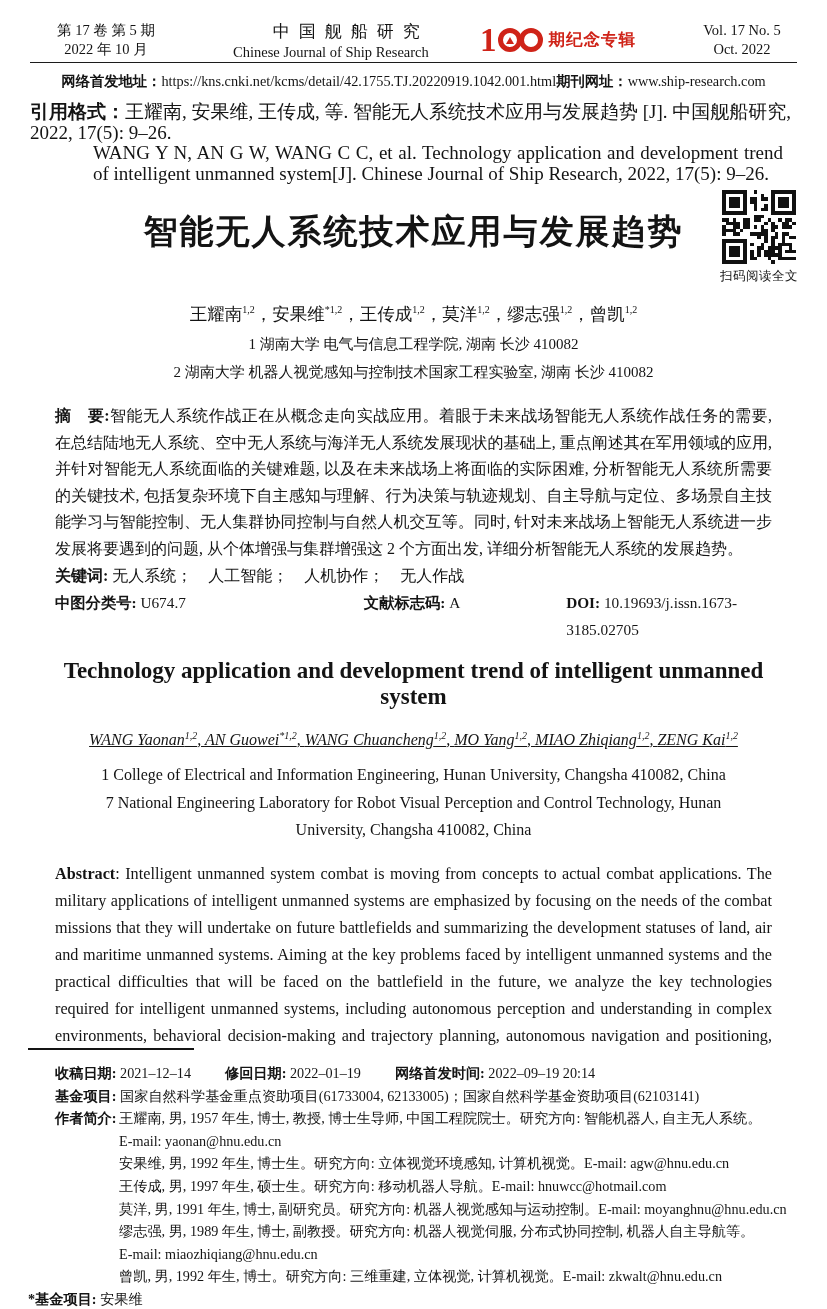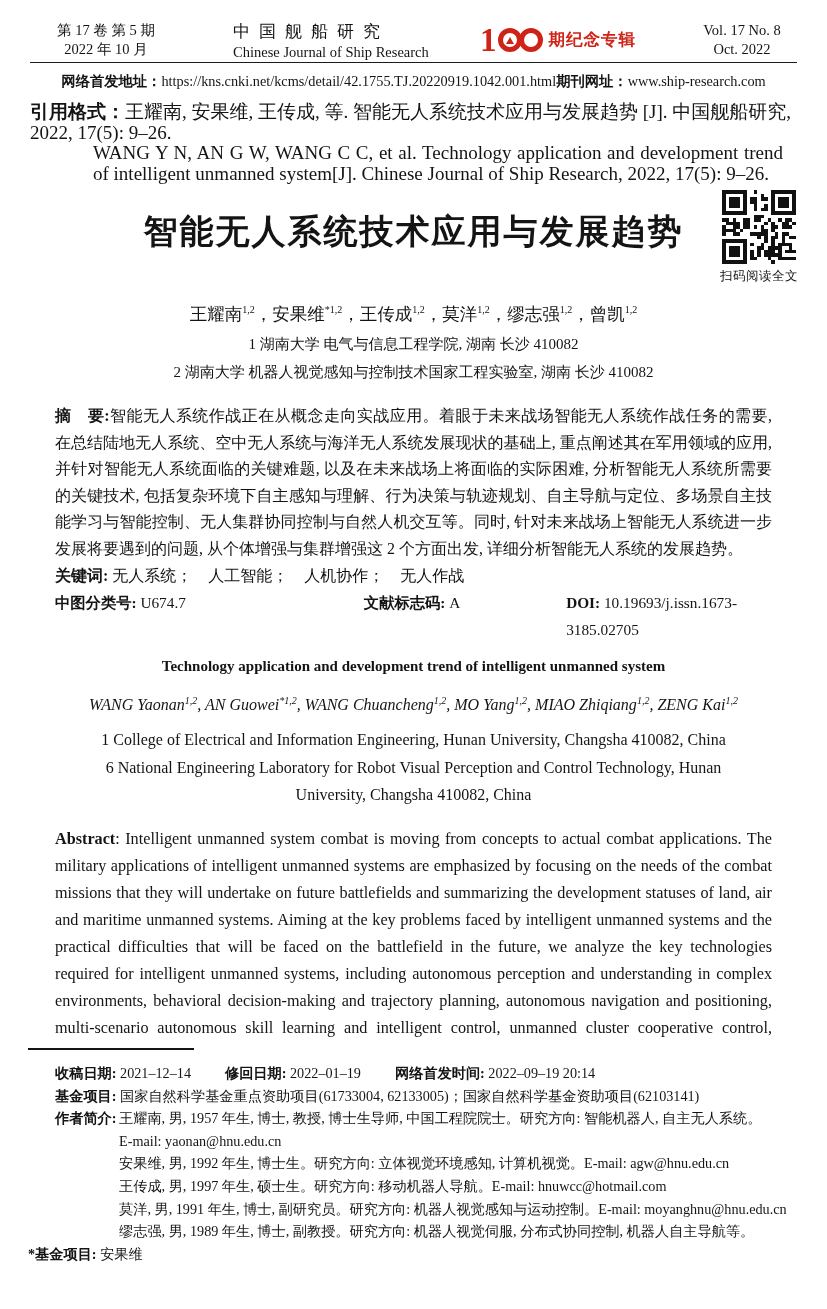--- a/index.html
+++ b/index.html
@@ -8,21 +8,21 @@
     width: 827px; height: 1309px; position: relative; overflow: hidden;
     font-family: "Liberation Serif", "DejaVu Serif", serif;
     color: #141414;
   }
   .page { padding: 20px 30px 0 30px; }
   .b { font-weight: bold; }
 
   
   .header { display: flex; justify-content: space-between; align-items: center; height: 40px; }
   .h-left  { width: 152px; text-align: center; font-size: 14.5px; line-height: 19px; }
-  .h-center{ text-align: left; }
+  .h-center{ text-align: right; }
   .jcn { font-size: 17px; letter-spacing: 9px; white-space: nowrap; }
   .jen { font-size: 14.5px; margin-top: 1px; white-space: nowrap; }
   .h-logo { display: flex; align-items: center; color: #cf2318; }
   .logo-one { font-size: 33px; font-weight: bold; line-height: 28px; margin-right: 2px; }
   .ring { display: inline-flex; align-items: center; justify-content: center;
           width: 24px; height: 24px; border: 5px solid #cf2318; border-radius: 50%; }
   .ring2 { margin-left: -3px; }
   .ship { width: 0; height: 0; border-left: 4px solid transparent; border-right: 4px solid transparent;
           border-bottom: 7px solid #cf2318; }
   .logo-suffix { font-family: "Liberation Sans", sans-serif; font-weight: bold;
@@ -50,22 +50,22 @@
 
   
   .abs-cn { margin: 21px 25px 0 25px; text-align: justify; font-size: 16px; line-height: 26.6px; }
   .kw-cn  { margin: 0 25px; font-size: 16px; line-height: 26.6px; }
   .class-row { display: flex; margin: 0 25px; font-size: 15.3px; line-height: 27px; gap: 40px; }
   .class-col1 { width: 318px; }
   .class-col2 { width: 192px; }
   .class-col3 { margin-left: auto; }
 
   
-  .title-en { margin-top: 15px; text-align: center; font-size: 15px; font-weight: bold; }
-  .authors-en { margin-top: 21px; text-align: center; font-size: 16px; font-style: italic; }
+  .title-en { margin-top: 15px; text-align: center; font-size: 23px; font-weight: bold; }
+  .authors-en { margin-top: 21px; text-align: center; font-size: 16px; font-style: italic; text-decoration: underline; }
   .affil-en { margin: 0 55px; text-align: center; font-size: 16px; line-height: 27.5px; }
   .affil-en.first { margin-top: 12px; }
   .abs-en { margin: 17px 25px 0 25px; text-align: justify; font-size: 16.2px; line-height: 27px; }
   .kw-en  { margin: 0 25px; font-size: 16.2px; line-height: 27px; }
 
   
   .footnote { position: absolute; left: 28px; right: 30px; top: 1048px; background: #fff; }
   .foot-rule { width: 166px; border-top: 2px solid #141414; }
   .foot { padding-left: 27px; font-size: 14.2px; line-height: 22.6px; margin-top: 12px; }
   .foot-row1 span.gap { display: inline-block; width: 34px; }
@@ -90,21 +90,21 @@
     </div>
     <div class="h-logo">
       <span class="logo-one">1</span>
       <span class="ring">
           <span class="ship"></span>
         </span>
       <span class="ring ring2"></span>
       <span class="logo-suffix">期纪念专辑</span>
     </div>
     <div class="h-right">
-      <div>Vol. 17 No. 8</div>
+      <div>Vol. 17 No. 5</div>
       <div>Oct.  2022</div>
     </div>
   </div>
   <div class="rule"></div>
 
   <div class="url-row">
     <div>
       <span class="b">网络首发地址：</span><span>https://kns.cnki.net/kcms/detail/42.1755.TJ.20220919.1042.001.html</span>
     </div>
     <div>
@@ -271,21 +271,21 @@
       <span class="b">文献标志码: </span><span>A</span>
     </div>
     <div class="class-col3">
       <span class="b">DOI: </span><span>10.19693/j.issn.1673-3185.02705</span>
     </div>
   </div>
 
   <h2 class="title-en">Technology application and development trend of intelligent unmanned system</h2>
   <div class="authors-en"><span>WANG Yaonan</span><sup>1,2</sup><span>, </span><span>AN Guowei</span><sup>*1,2</sup><span>, </span><span>WANG Chuancheng</span><sup>1,2</sup><span>, </span><span>MO Yang</span><sup>1,2</sup><span>, </span><span>MIAO Zhiqiang</span><sup>1,2</sup><span>, </span><span>ZENG Kai</span><sup>1,2</sup></div>
   <div class="affil-en first">1 College of Electrical and Information Engineering, Hunan University, Changsha 410082, China</div>
-  <div class="affil-en">6 National Engineering Laboratory for Robot Visual Perception and Control Technology, Hunan University, Changsha 410082, China</div>
+  <div class="affil-en">7 National Engineering Laboratory for Robot Visual Perception and Control Technology, Hunan University, Changsha 410082, China</div>
 
   <p class="abs-en">
     <span class="b">Abstract</span><span>: Intelligent unmanned system combat is moving from concepts to actual combat applications. The military applications of intelligent unmanned systems are emphasized by focusing on the needs of the combat missions that they will undertake on future battlefields and summarizing the development statuses of land, air and maritime unmanned systems. Aiming at the key problems faced by intelligent unmanned systems and the practical difficulties that will be faced on the battlefield in the future, we analyze the key technologies required for intelligent unmanned systems, including autonomous perception and understanding in complex environments, behavioral decision-making and trajectory planning, autonomous navigation and positioning, multi-scenario autonomous skill learning and intelligent control, unmanned cluster cooperative control, natural human-computer interaction, etc. At the same time, aiming at the problems that will be encountered in the further development of intelligent unmanned systems on the battlefield in the future, we start with individual enhancement and cluster enhancement, and conduct a detailed analysis of the development trends of intelligent unmanned systems.</span>
   </p>
   <p class="kw-en">
     <span class="b">Key words</span><span>: unmanned system； artificial intelligence； man-machine cooperation； unmanned combat</span>
   </p>
 </div>
 
 <div class="footnote">
@@ -299,19 +299,21 @@
     </div>
     <div class="bio-block">
       <div class="bio-label b">作者简介:</div>
       <div class="bio-lines">
         <div>王耀南, 男, 1957 年生, 博士, 教授, 博士生导师, 中国工程院院士。研究方向: 智能机器人, 自主无人系统。</div>
         <div>E-mail: yaonan@hnu.edu.cn</div>
         <div>安果维, 男, 1992 年生, 博士生。研究方向: 立体视觉环境感知, 计算机视觉。E-mail: agw@hnu.edu.cn</div>
         <div>王传成, 男, 1997 年生, 硕士生。研究方向: 移动机器人导航。E-mail: hnuwcc@hotmail.com</div>
         <div>莫洋, 男, 1991 年生, 博士, 副研究员。研究方向: 机器人视觉感知与运动控制。E-mail: moyanghnu@hnu.edu.cn</div>
         <div>缪志强, 男, 1989 年生, 博士, 副教授。研究方向: 机器人视觉伺服, 分布式协同控制, 机器人自主导航等。</div>
+        <div>E-mail: miaozhiqiang@hnu.edu.cn</div>
+        <div>曾凯, 男, 1992 年生, 博士。研究方向: 三维重建, 立体视觉, 计算机视觉。E-mail: zkwalt@hnu.edu.cn</div>
       </div>
     </div>
     <div class="corresponding" style="margin-left:-27px">
       <span class="b">*基金项目:</span><span> 安果维</span>
     </div>
   </div>
 </div>
 
 </body></html>

